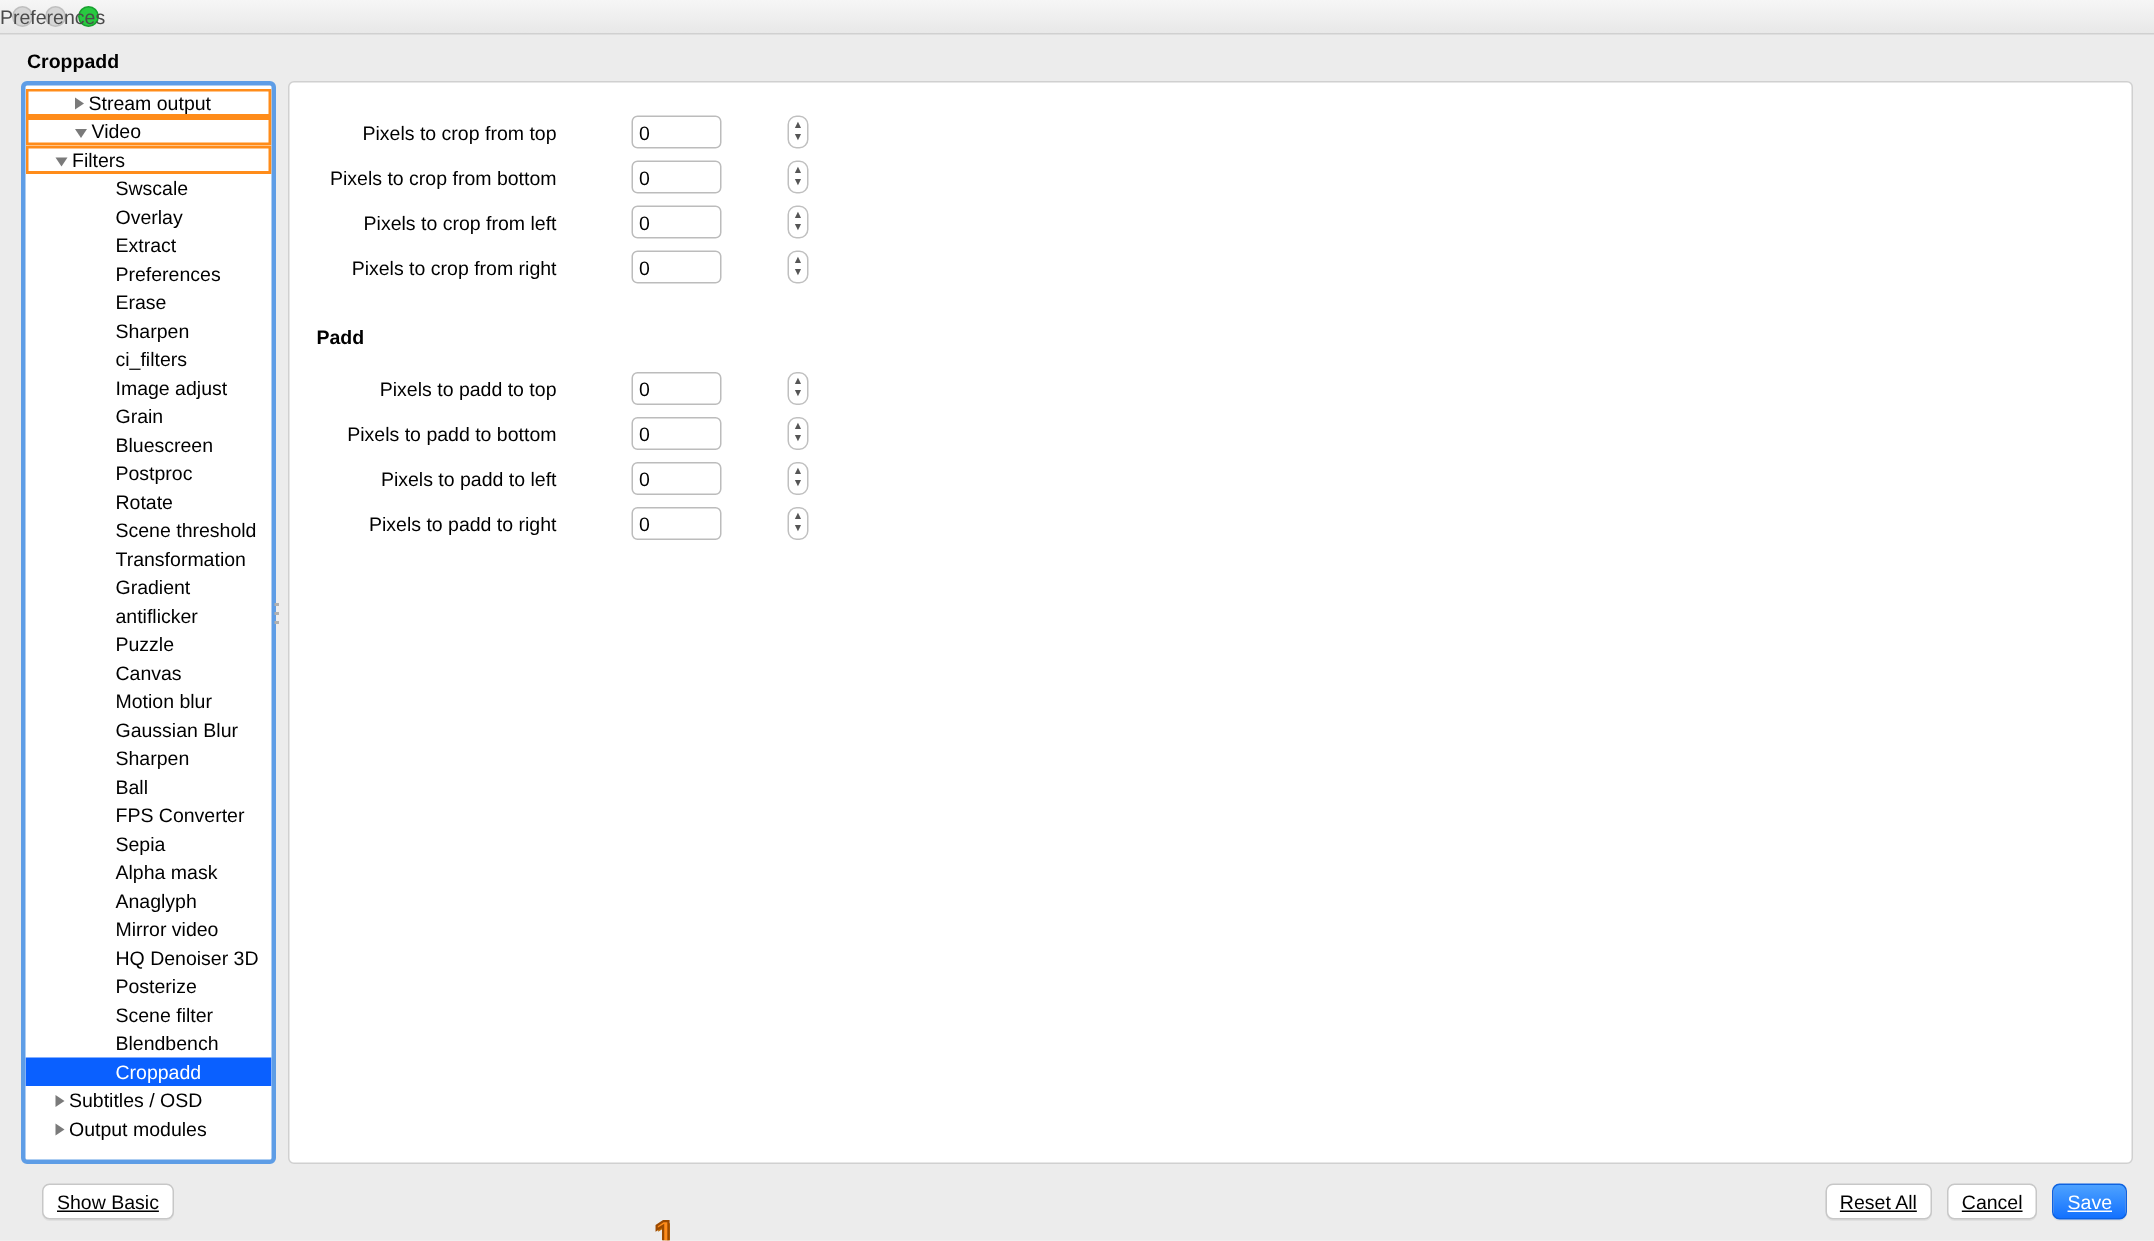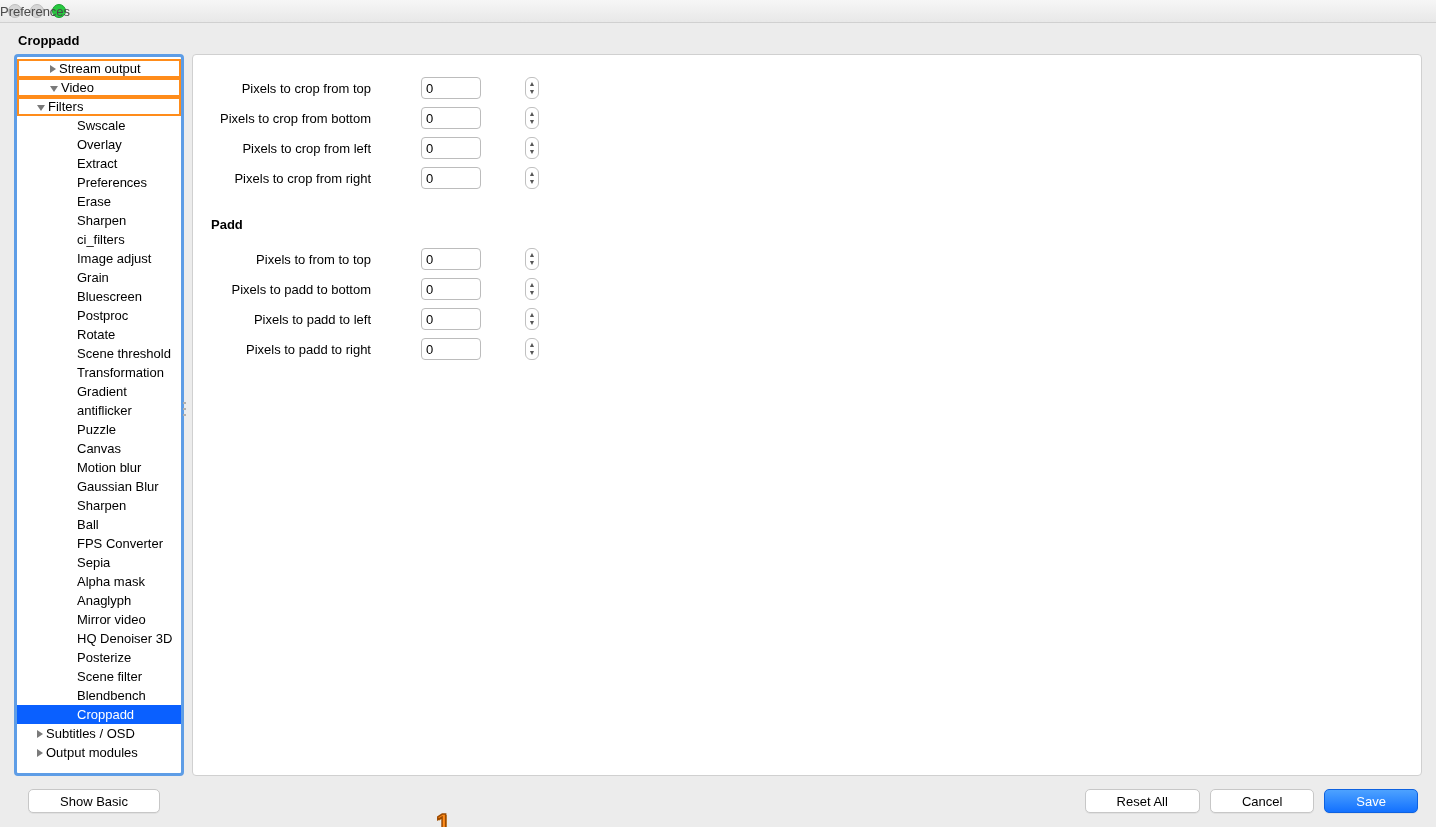--- a/index.html
+++ b/index.html
@@ -32,21 +32,21 @@
   .section-title{font-weight:700;margin:4px 0 12px 0;}
   .form-row{display:flex;align-items:center;height:30px;gap:40px;}
   .form-label{width:160px;text-align:right;padding-right:10px;}
   .num-input{width:50px;height:20px;border:1px solid #bcbcbc;border-radius:4px;padding:0 4px;font-size:13px;background:#fff;}
   .stepper{width:12px;height:20px;margin-left:4px;display:flex;flex-direction:column;justify-content:center;border:1px solid #c0c0c0;border-radius:6px;background:#fff;}
   .stepper div{font-size:7px;line-height:8px;text-align:center;color:#555;}
   .spacer{height:20px;}
   
   .footer{position:absolute;left:0;right:0;bottom:14px;display:flex;align-items:center;padding:0 18px;}
   .footer .spacer-flex{flex:1;}
-  .btn{height:22px;border-radius:5px;padding:0 31px;font-size:13px;background:#fff;border:1px solid #c7c7c7;box-shadow:0 1px 0 rgba(0,0,0,.05);cursor:default;display:inline-flex;align-items:center;margin-left:10px;}
+  .btn{height:22px;border-radius:5px;padding:0 9px;font-size:13px;background:#fff;border:1px solid #c7c7c7;box-shadow:0 1px 0 rgba(0,0,0,.05);cursor:default;display:inline-flex;align-items:center;margin-left:10px;text-decoration:underline;}
   .btn.primary{background:linear-gradient(#4da2ff,#1371ff);color:#fff;border:1px solid #0e62e0;}
   
   .resizer{position:absolute;left:183px;top:402px;width:4px;height:14px;display:flex;flex-direction:column;justify-content:space-between;}
   .resizer span{display:block;width:3px;height:2px;background:#b0b0b0;}
   
   .anno{position:absolute;pointer-events:none;}
   .num-badge{position:absolute;font-weight:900;font-size:26px;color:#ff8c1a;-webkit-text-stroke:1.5px #9c4a00;text-shadow:1px 1px 0 #bf6b00;font-family:Arial Black,Arial,sans-serif;}
 </style>
 </head>
 <body>
@@ -225,21 +225,21 @@
             <div class="stepper">
               <div>▲</div>
               <div>▼</div>
             </div>
           </div>
         </div>
       <div class="spacer"></div>
       <div class="section-title">Padd</div>
       <div id="padd-rows">
           <div class="form-row">
-            <div class="form-label">Pixels to from to top</div>
+            <div class="form-label">Pixels to padd to top</div>
             <input class="num-input" value="0" style="">
             <div class="stepper">
               <div>▲</div>
               <div>▼</div>
             </div>
           </div>
           <div class="form-row">
             <div class="form-label">Pixels to padd to bottom</div>
             <input class="num-input" value="0" style="">
             <div class="stepper">

